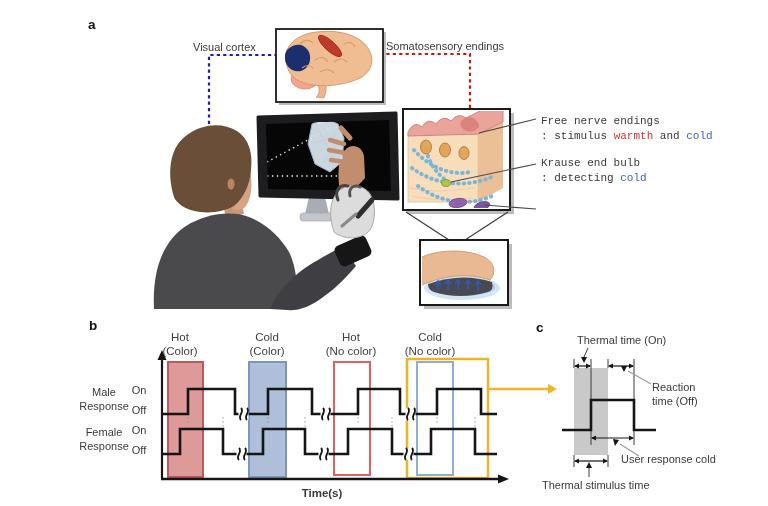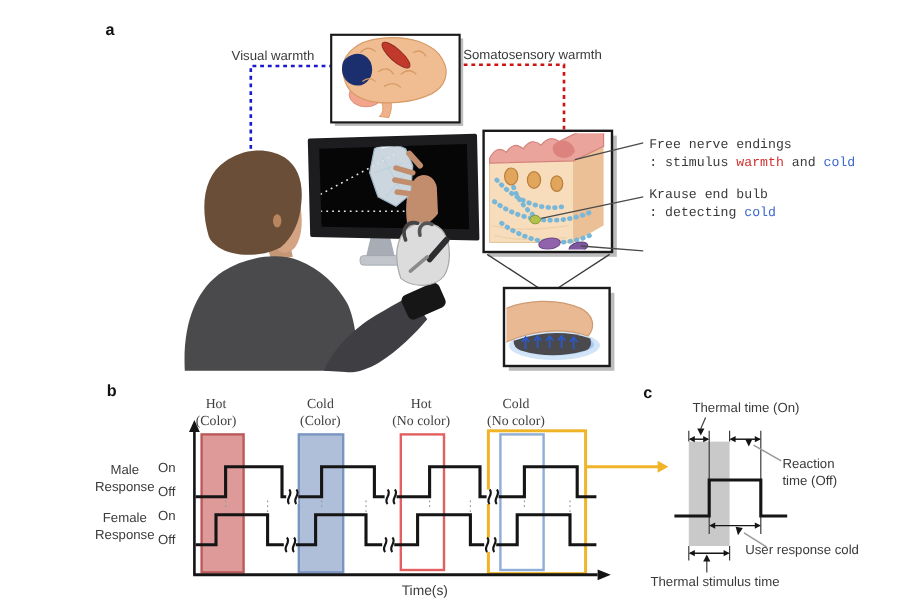--- a/index.html
+++ b/index.html
@@ -2,25 +2,25 @@
 <html style="--warm: #d32f2f; --cold: #3a66cc;"><head>
 <meta charset="utf-8">
 <style>
   html,body{margin:0;padding:0;background:#fff;}
   #stage{position:relative;width:768px;height:506px;background:#ffffff;overflow:hidden;
          font-family:"Liberation Sans","DejaVu Sans",sans-serif;color:#3a3a3a;}
   #fig{position:absolute;left:0;top:0;}
   .lbl{position:absolute;font-size:11px;line-height:14px;white-space:nowrap;z-index:5;}
   .panel-letter{font-weight:bold;font-size:13.5px;color:#111;}
   .center{transform:translateX(-50%);text-align:center;}
-  .cond{font-size:11.5px;line-height:13.5px;color:#3f3f3f;font-family:Liberation Serif, serif;}
+  .cond{font-size:11.5px;line-height:13.5px;color:#3f3f3f;}
   .onoff{width:26px;text-align:center;font-size:11px;color:#3a3a3a;}
   .warm{color:var(--warm,#d32f2f);}
   .cold{color:var(--cold,#3a66cc);}
-  .bold{font-weight:normal;margin-left:32px;}
+  .bold{font-weight:bold;}
   .ann{line-height:14.5px;font-family:Liberation Mono, monospace;}
 </style>
 </head>
 <body>
 
 <div id="stage">
 
 <svg id="fig" width="768" height="506" viewBox="0 0 768 506">
   <defs>
     <clipPath id="screenclip">
@@ -201,22 +201,22 @@
         <line x1="651" y1="384" x2="628" y2="371" stroke="#9a9a9a" stroke-width="1.2"></line>
         <polygon points="621,366 627,366 624,372" fill="#151515"></polygon>
         <line x1="639" y1="456" x2="620" y2="444" stroke="#9a9a9a" stroke-width="1.2"></line>
         <polygon points="613,439 619,440 615,446" fill="#151515"></polygon>
         <line x1="589" y1="477" x2="589" y2="466" stroke="#3c3c3c" stroke-width="1"></line>
         <polygon points="586,468 592,468 589,462" fill="#151515"></polygon>
       </g>
 </svg>
 
 <div class="lbl panel-letter" style="left:88px;top:18px">a</div>
-<div class="lbl" style="left:193px;top:40px">Visual warmth</div>
-<div class="lbl" style="left:386px;top:39px">Somatosensory warmth</div>
+<div class="lbl" style="left:193px;top:40px">Visual cortex</div>
+<div class="lbl" style="left:386px;top:39px">Somatosensory endings</div>
 
 <div class="lbl ann" style="left:541px;top:114px">
   <span>Free nerve endings</span><br>
   <span>: stimulus </span><span class="warm">warmth</span><span> and </span><span class="cold">cold</span>
 </div>
 <div class="lbl ann" style="left:541px;top:156px">
   <span>Krause end bulb</span><br>
   <span>: detecting </span><span class="cold">cold</span>
 </div>
 

